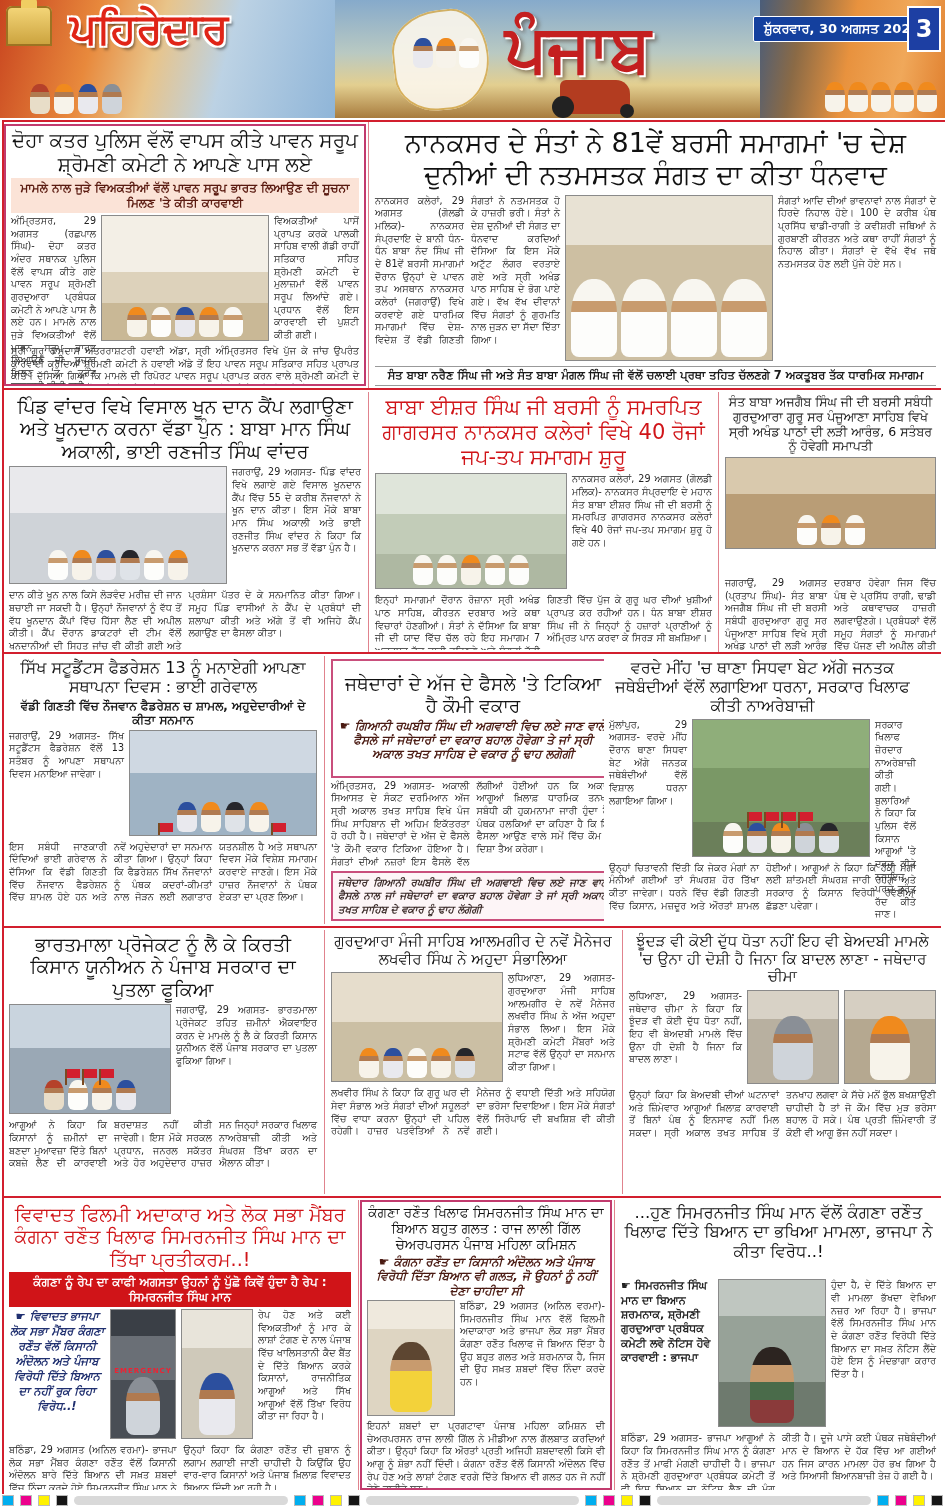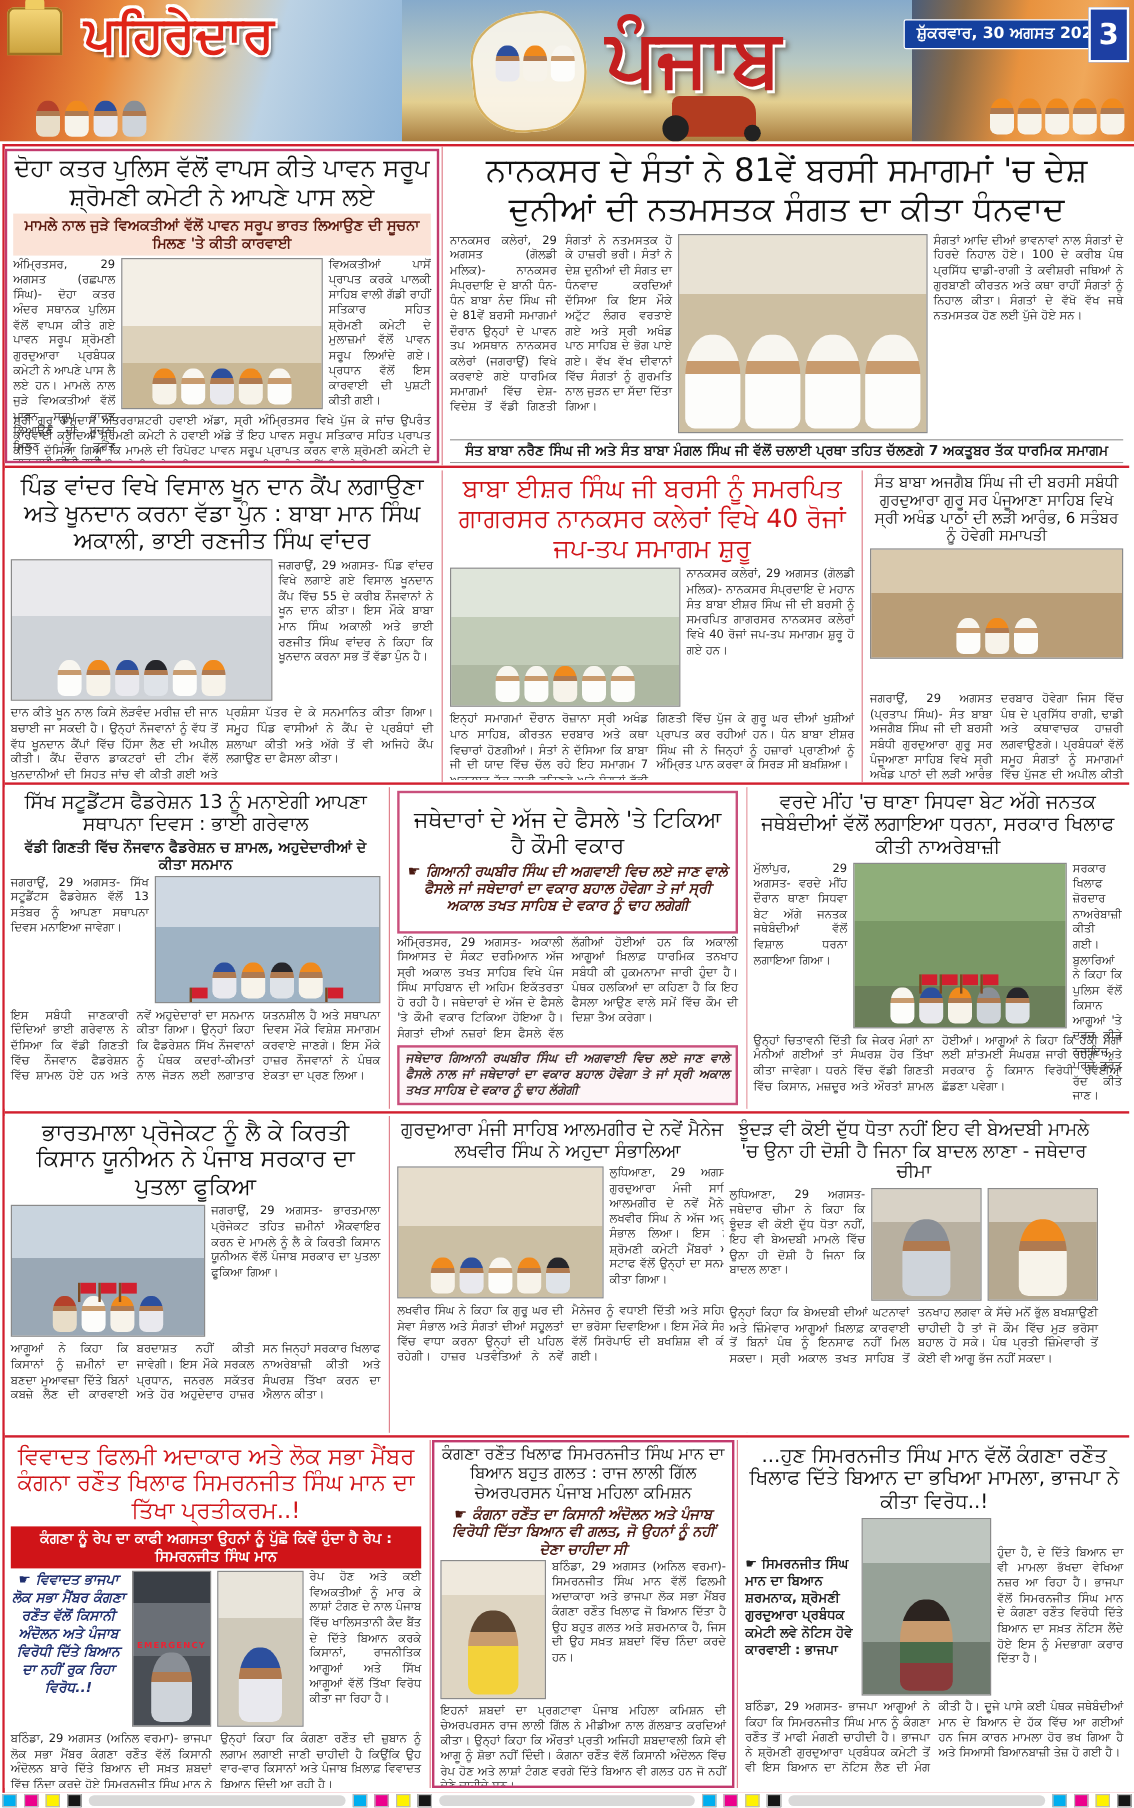--- a/index.html
+++ b/index.html
@@ -75,24 +75,24 @@
   .bar{flex:1;height:9px;background:#d9d9d9;border-radius:5px;}
   
   #a1{left:0;top:2px;width:362px;height:262px;border:2px solid #c23b6e;}
   #a2{left:366px;top:2px;width:571px;height:262px;}
   #a3{left:0;top:270px;width:362px;height:258px;}
   #a4{left:366px;top:270px;width:347px;height:258px;}
   #a5{left:716px;top:270px;width:221px;height:258px;}
   #a6{left:0;top:534px;width:318px;height:268px;}
   #a7{left:322px;top:534px;width:294px;height:268px;display:flex;flex-direction:column;}
   #a7 .hd{border:2px solid #c94f7c;padding:12px 4px;margin-bottom:2px;}
-  #a8{left:619px;top:534px;width:317px;height:268px;}
+  #a8{left:600px;top:534px;width:317px;height:268px;}
   #a9{left:0;top:808px;width:318px;height:264px;}
   #a10{left:322px;top:808px;width:294px;height:264px;}
-  #a11{left:599px;top:808px;width:317px;height:264px;}
+  #a11{left:620px;top:808px;width:317px;height:264px;}
   #a12{left:0;top:1078px;width:352px;height:290px;}
   #a13{left:356px;top:1078px;width:252px;height:290px;border:2px solid #c23b6e;}
   #a14{left:612px;top:1078px;width:325px;height:290px;}
   .h20{font-size:20px;} .h23{font-size:27px;} .h19{font-size:19px;} .h22r{font-size:21px;}
   .h13{font-size:12.5px;} .h16{font-size:16px;} .h18{font-size:18.5px;} .h15{font-size:15px;}
   .h14{font-size:13.5px;} .h17{font-size:16.5px;}
   .bullet-col{font-weight:bold;font-size:11px;line-height:1.3;color:#222;}
 </style>
 </head>
 <body>
@@ -360,21 +360,21 @@
         <div class="photo" style="width:88px;height:116px;background:linear-gradient(#efe9dd 0 25%,#ded5c2 25%);">
           <span class="pp big t-y" style="width:42px;height:70px;"></span>
         </div>
         <div class="col body">ਬਠਿੰਡਾ, 29 ਅਗਸਤ (ਅਨਿਲ ਵਰਮਾ)- ਸਿਮਰਨਜੀਤ ਸਿੰਘ ਮਾਨ ਵੱਲੋਂ ਫਿਲਮੀ ਅਦਾਕਾਰਾ ਅਤੇ ਭਾਜਪਾ ਲੋਕ ਸਭਾ ਮੈਂਬਰ ਕੰਗਣਾ ਰਣੌਤ ਖਿਲਾਫ ਜੋ ਬਿਆਨ ਦਿੱਤਾ ਹੈ ਉਹ ਬਹੁਤ ਗਲਤ ਅਤੇ ਸ਼ਰਮਨਾਕ ਹੈ, ਜਿਸ ਦੀ ਉਹ ਸਖ਼ਤ ਸ਼ਬਦਾਂ ਵਿੱਚ ਨਿੰਦਾ ਕਰਦੇ ਹਨ।</div>
       </div>
       <div class="body" style="height:74px;margin-top:2px;">ਇਹਨਾਂ ਸ਼ਬਦਾਂ ਦਾ ਪ੍ਰਗਟਾਵਾ ਪੰਜਾਬ ਮਹਿਲਾ ਕਮਿਸ਼ਨ ਦੀ ਚੇਅਰਪਰਸਨ ਰਾਜ ਲਾਲੀ ਗਿੱਲ ਨੇ ਮੀਡੀਆ ਨਾਲ ਗੱਲਬਾਤ ਕਰਦਿਆਂ ਕੀਤਾ। ਉਨ੍ਹਾਂ ਕਿਹਾ ਕਿ ਔਰਤਾਂ ਪ੍ਰਤੀ ਅਜਿਹੀ ਸ਼ਬਦਾਵਲੀ ਕਿਸੇ ਵੀ ਆਗੂ ਨੂੰ ਸ਼ੋਭਾ ਨਹੀਂ ਦਿੰਦੀ। ਕੰਗਨਾ ਰਣੌਤ ਵੱਲੋਂ ਕਿਸਾਨੀ ਅੰਦੋਲਨ ਵਿੱਚ ਰੇਪ ਹੋਣ ਅਤੇ ਲਾਸ਼ਾਂ ਟੰਗਣ ਵਰਗੇ ਦਿੱਤੇ ਬਿਆਨ ਵੀ ਗਲਤ ਹਨ ਜੋ ਨਹੀਂ ਦੇਣੇ ਚਾਹੀਦੇ ਸਨ।</div>
     </div>
 
     <div class="art" id="a14">
       <div class="hl h17">...ਹੁਣ ਸਿਮਰਨਜੀਤ ਸਿੰਘ ਮਾਨ ਵੱਲੋਂ ਕੰਗਣਾ ਰਣੌਤ ਖਿਲਾਫ ਦਿੱਤੇ ਬਿਆਨ ਦਾ ਭਖਿਆ ਮਾਮਲਾ, ਭਾਜਪਾ ਨੇ ਕੀਤਾ ਵਿਰੋਧ..!</div>
-      <div class="row" style="height:150px;margin-top:3px;align-items:center;">
+      <div class="row" style="height:150px;margin-top:18px;">
         <div class="bullet-col" style="width:92px;flex:none;">☛ ਸਿਮਰਨਜੀਤ ਸਿੰਘ ਮਾਨ ਦਾ ਬਿਆਨ ਸ਼ਰਮਨਾਕ, ਸ਼੍ਰੋਮਣੀ ਗੁਰਦੁਆਰਾ ਪ੍ਰਬੰਧਕ ਕਮੇਟੀ ਲਵੇ ਨੋਟਿਸ ਹੋਵੇ ਕਾਰਵਾਈ : ਭਾਜਪਾ</div>
         <div class="photo" style="width:108px;height:148px;background:linear-gradient(#bfc6c0 0 25%,#97a298 25% 70%,#6e7a6e 70%);">
           <span class="pp big t-k" style="width:44px;height:76px;background:linear-gradient(#2c2420 0 24%,#c89b6e 24% 46%,#4a6b4a 46% 70%,#8a3a3a 70%);"></span>
         </div>
         <div class="col body">ਹੁੰਦਾ ਹੈ, ਦੇ ਦਿੱਤੇ ਬਿਆਨ ਦਾ ਵੀ ਮਾਮਲਾ ਭੱਖਦਾ ਵੇਖਿਆ ਨਜ਼ਰ ਆ ਰਿਹਾ ਹੈ। ਭਾਜਪਾ ਵੱਲੋਂ ਸਿਮਰਨਜੀਤ ਸਿੰਘ ਮਾਨ ਦੇ ਕੰਗਣਾ ਰਣੌਤ ਵਿਰੋਧੀ ਦਿੱਤੇ ਬਿਆਨ ਦਾ ਸਖ਼ਤ ਨੋਟਿਸ ਲੈਂਦੇ ਹੋਏ ਇਸ ਨੂੰ ਮੰਦਭਾਗਾ ਕਰਾਰ ਦਿੱਤਾ ਹੈ।</div>
       </div>
       <div class="body cols2" style="height:92px;margin-top:3px;">ਬਠਿੰਡਾ, 29 ਅਗਸਤ- ਭਾਜਪਾ ਆਗੂਆਂ ਨੇ ਕਿਹਾ ਕਿ ਸਿਮਰਨਜੀਤ ਸਿੰਘ ਮਾਨ ਨੂੰ ਕੰਗਣਾ ਰਣੌਤ ਤੋਂ ਮਾਫੀ ਮੰਗਣੀ ਚਾਹੀਦੀ ਹੈ। ਭਾਜਪਾ ਨੇ ਸ਼੍ਰੋਮਣੀ ਗੁਰਦੁਆਰਾ ਪ੍ਰਬੰਧਕ ਕਮੇਟੀ ਤੋਂ ਵੀ ਇਸ ਬਿਆਨ ਦਾ ਨੋਟਿਸ ਲੈਣ ਦੀ ਮੰਗ ਕੀਤੀ ਹੈ। ਦੂਜੇ ਪਾਸੇ ਕਈ ਪੰਥਕ ਜਥੇਬੰਦੀਆਂ ਮਾਨ ਦੇ ਬਿਆਨ ਦੇ ਹੱਕ ਵਿੱਚ ਆ ਗਈਆਂ ਹਨ ਜਿਸ ਕਾਰਨ ਮਾਮਲਾ ਹੋਰ ਭਖ ਗਿਆ ਹੈ ਅਤੇ ਸਿਆਸੀ ਬਿਆਨਬਾਜ਼ੀ ਤੇਜ਼ ਹੋ ਗਈ ਹੈ।</div>
     </div>
 
   </div>

